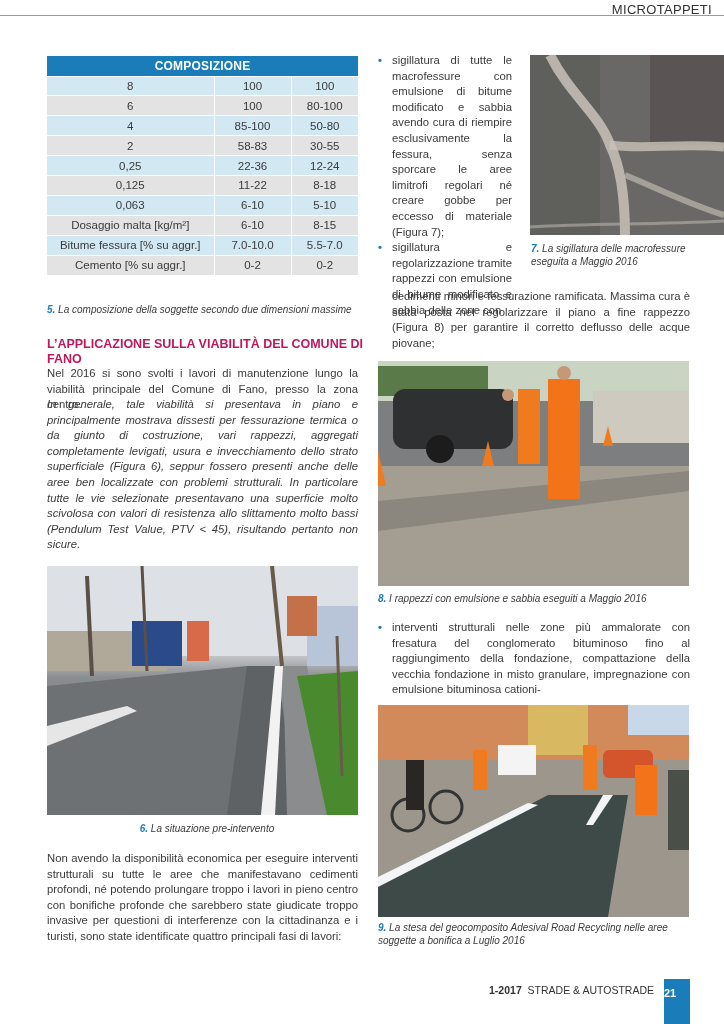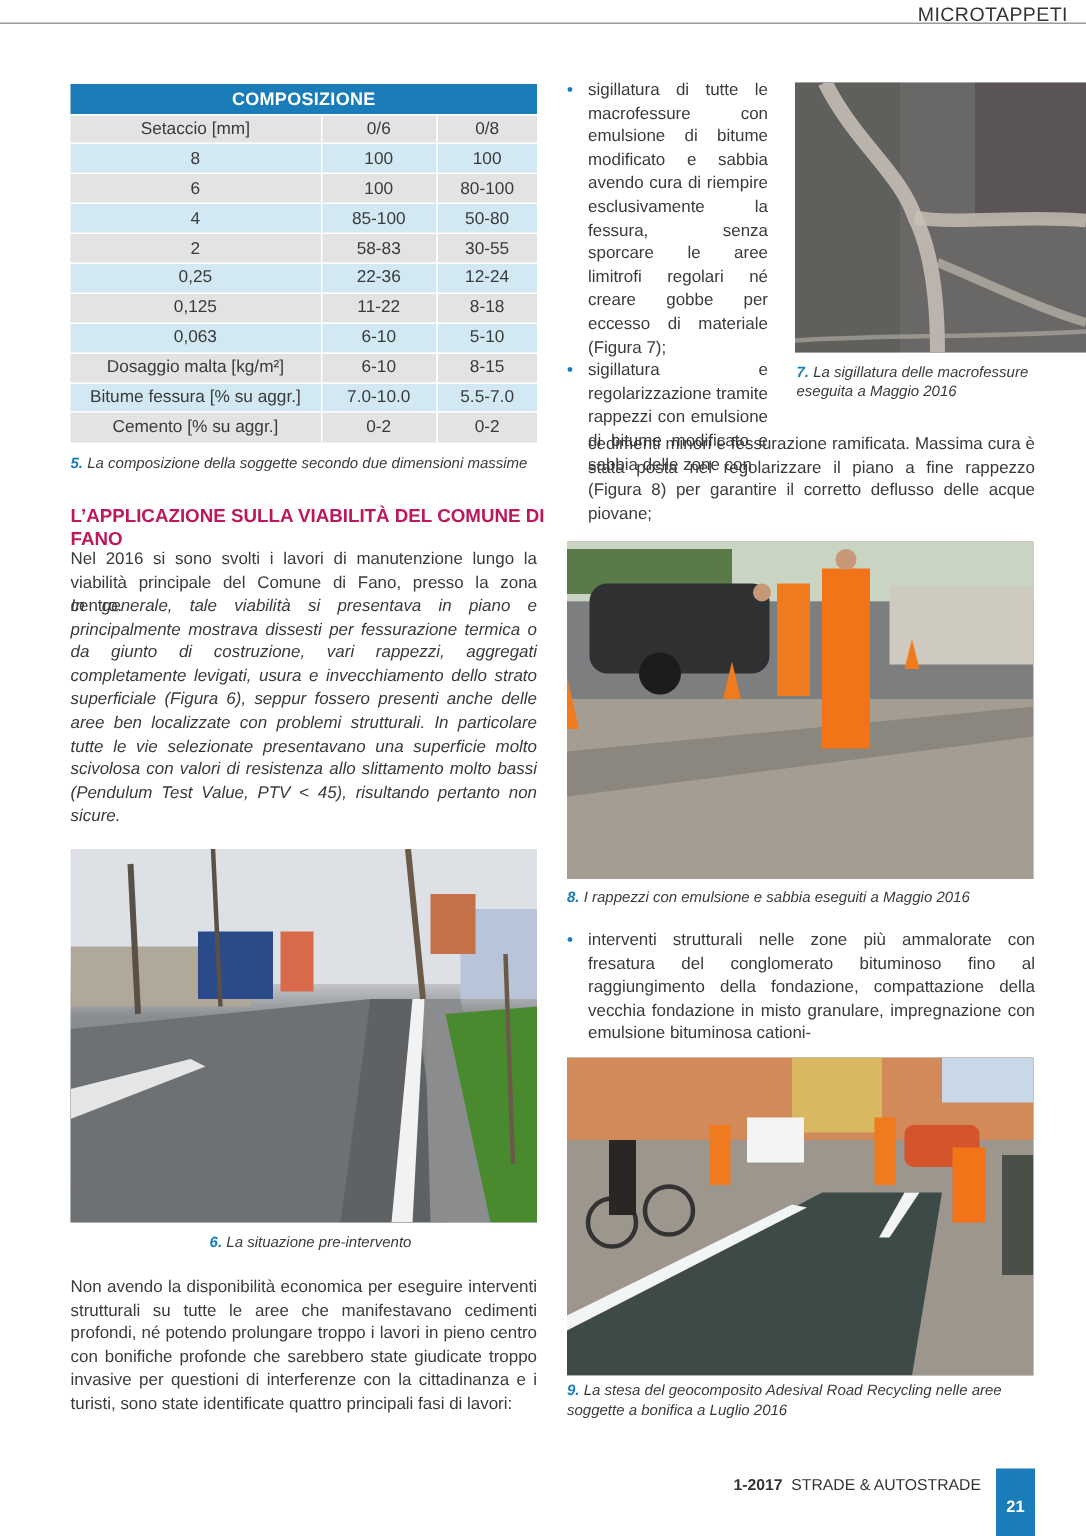--- a/index.html
+++ b/index.html
@@ -28,40 +28,35 @@
   .body-text { position: absolute; font-size: 11.3px; line-height: 15.6px; color: #3a3a3a; text-align: justify; }
 
   .photo { position: absolute; overflow: hidden; }
 
   .bullet-list { position: absolute; font-size: 11.3px; line-height: 15.6px; color: #3a3a3a; }
   .bullet { position: relative; padding-left: 14px; text-align: justify; }
   .bullet::before { content: "•"; position: absolute; left: 0; top: 0; color: #1a7cb8; font-weight: bold; }
 
   .footer { position: absolute; top: 984px; right: 70px; font-size: 10.5px; color: #333; }
   .footer b { font-weight: bold; }
-  .page-num { position: absolute; left: 664px; top: 979px; width: 26px; height: 45px; background: #1a7cb8; color: #fff; font-weight: bold; font-size: 11px; text-align: center; padding-top: 20px; }
+  .page-num { position: absolute; left: 664px; top: 979px; width: 26px; height: 45px; background: #1a7cb8; color: #fff; font-weight: bold; font-size: 11px; padding-top: 8px; }
 </style>
 </head>
 <body>
 
 <div class="section-title">MICROTAPPETI</div>
 <div class="header-rule"></div>
 
 <table class="comp-table">
   <thead>
     <tr>
         <th colspan="3">COMPOSIZIONE</th>
       </tr>
   </thead>
   <tbody>
-    <tr class="g">
-        <td class="c1">Setaccio [mm]</td>
-        <td class="c2">0/6</td>
-        <td class="c3">0/8</td>
-      </tr>
     <tr class="b">
         <td class="c1">8</td>
         <td class="c2">100</td>
         <td class="c3">100</td>
       </tr>
     <tr class="g">
         <td class="c1">6</td>
         <td class="c2">100</td>
         <td class="c3">80-100</td>
       </tr>

